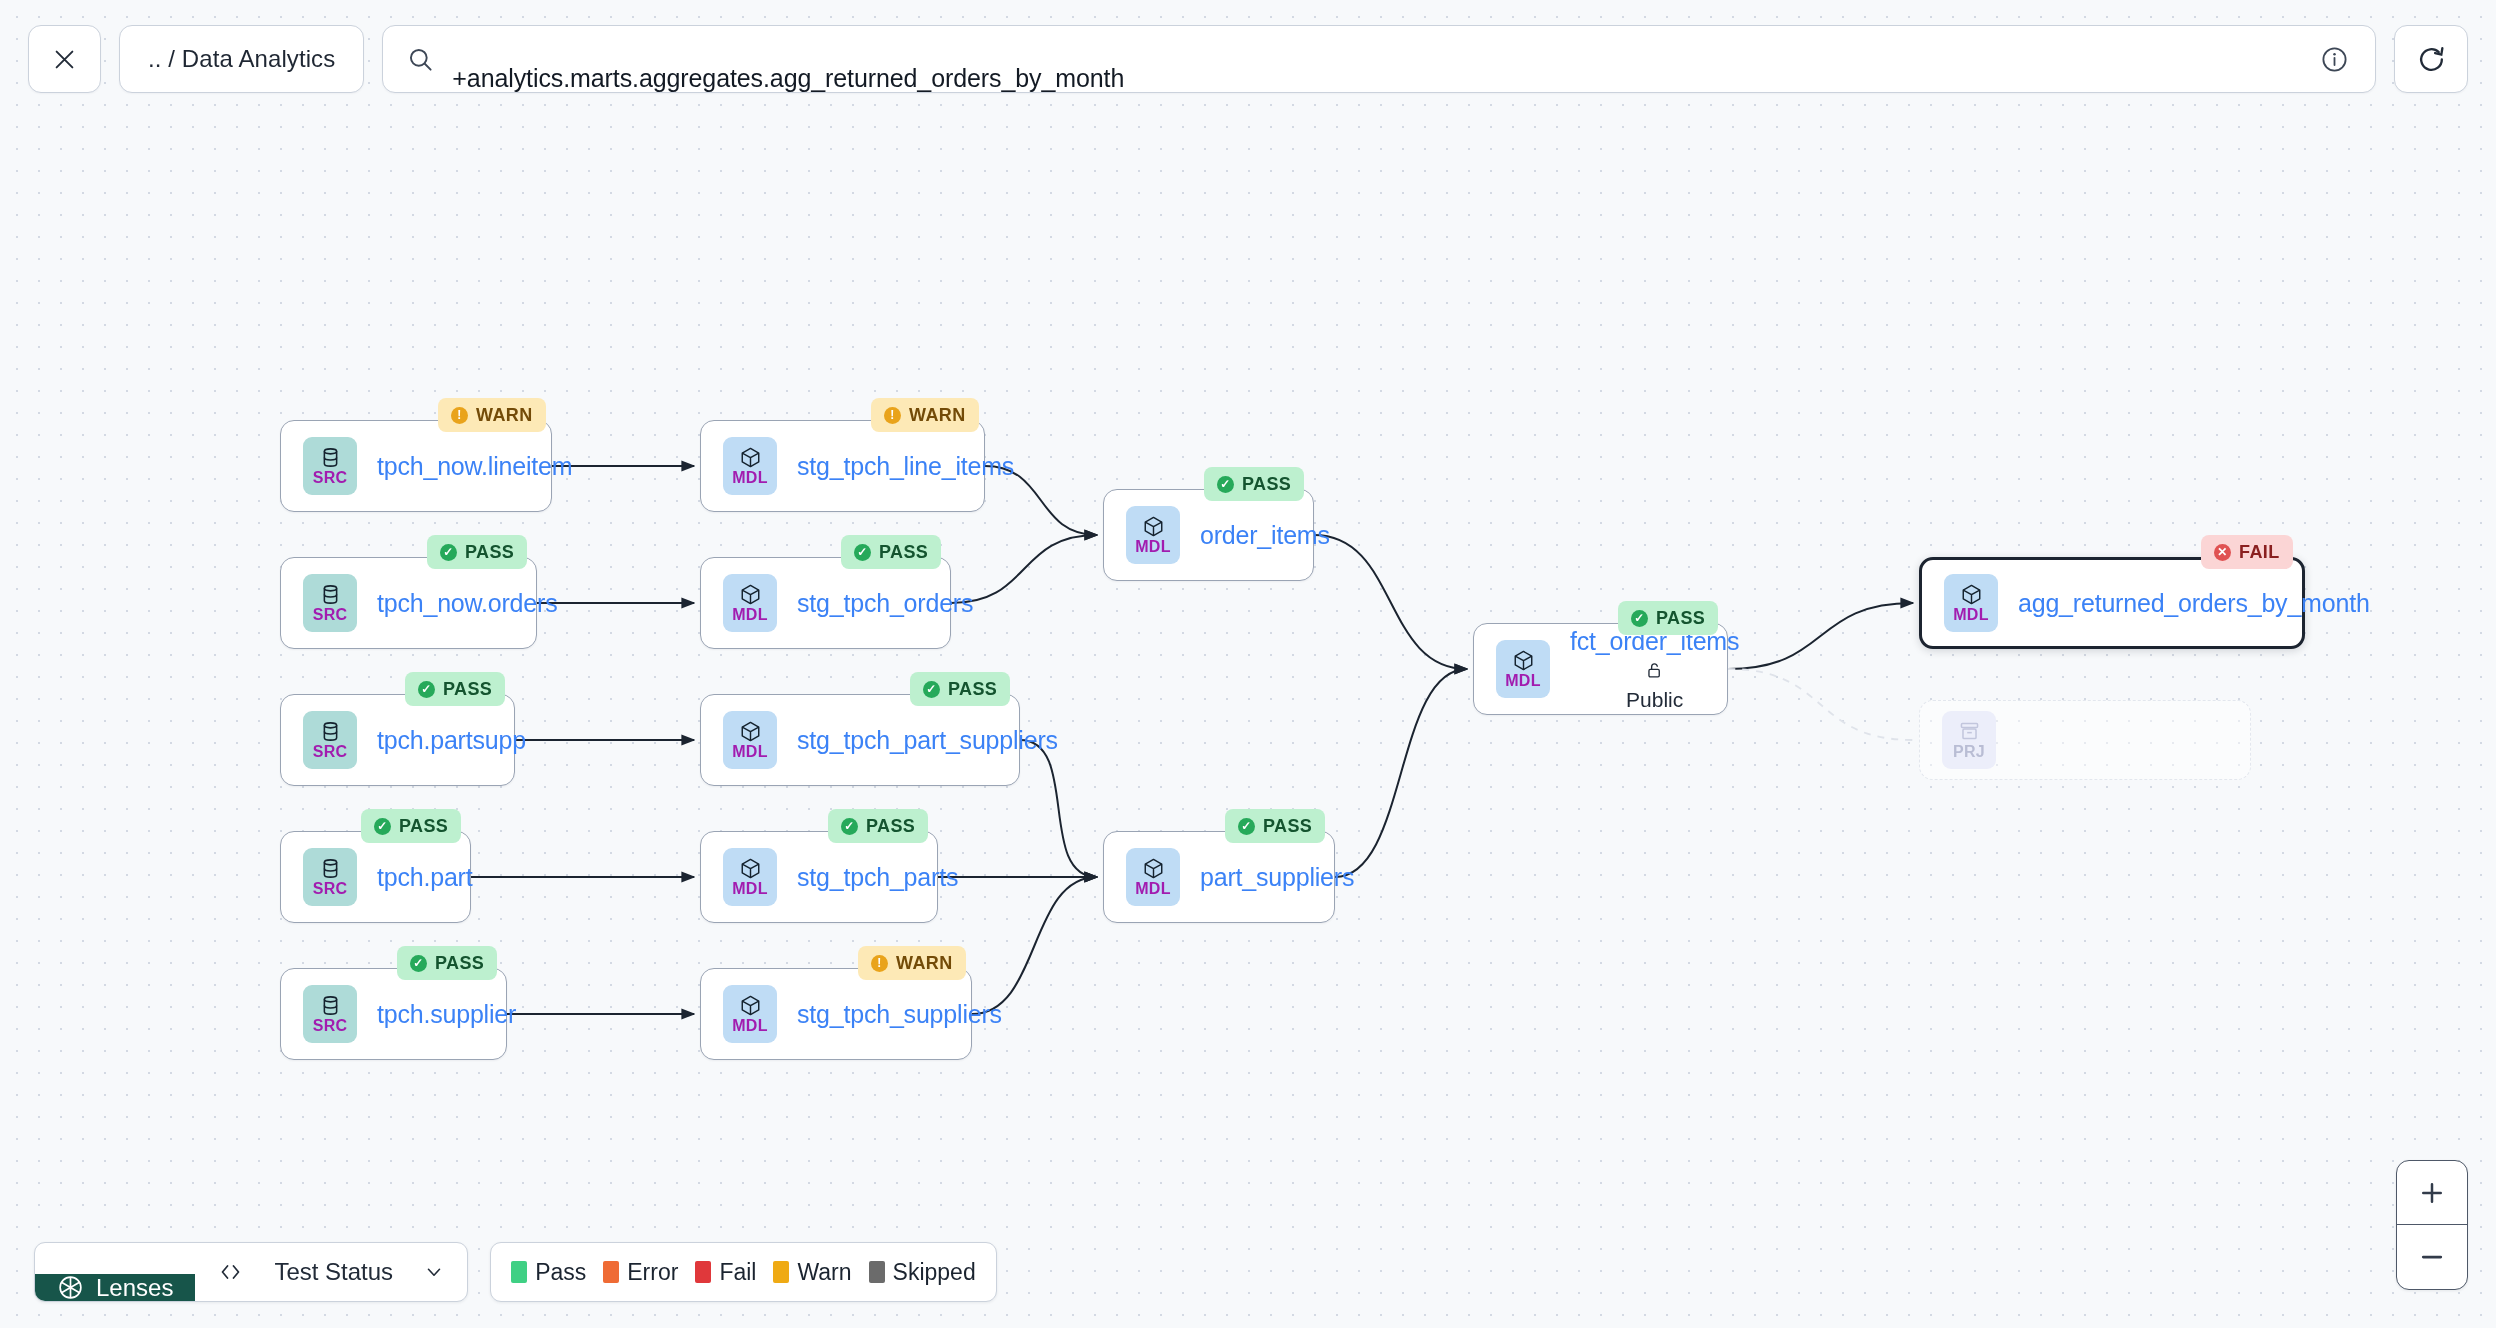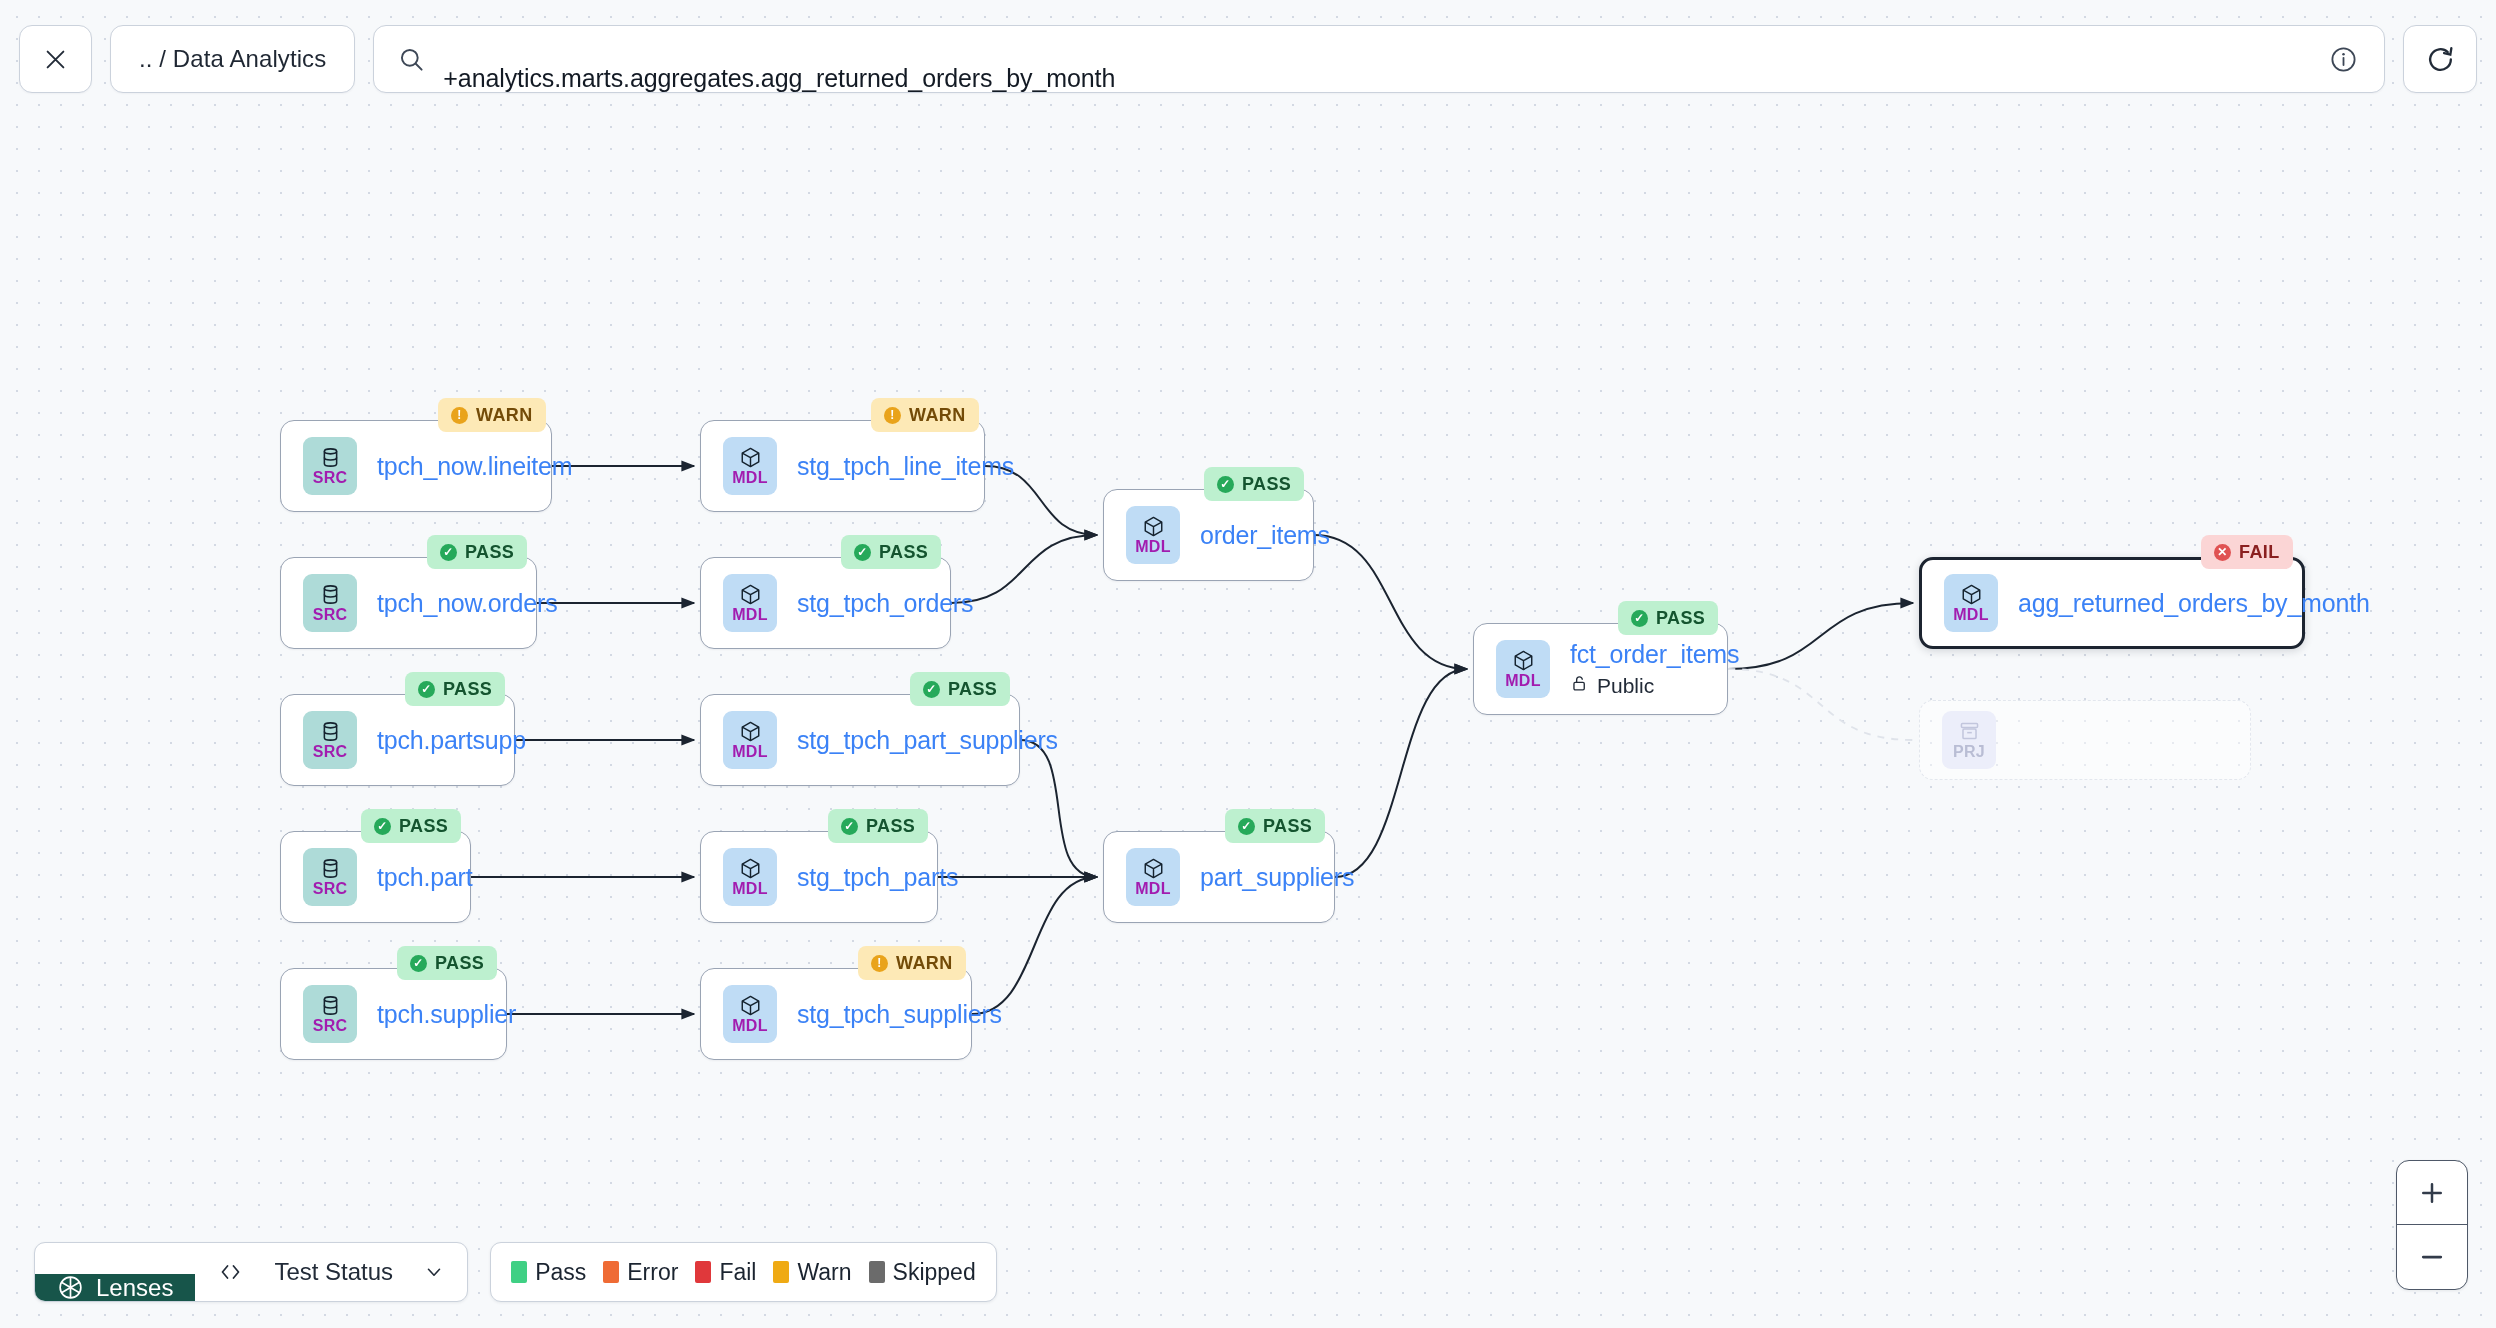--- a/index.html
+++ b/index.html
@@ -22,21 +22,21 @@
     background-position: 6px 6px;
   }
 
   
   #toolbar {
     position: absolute;
     top: 0; left: 0; right: 0;
     height: 118px;
     display: flex;
     align-items: center;
-    padding: 0 19px;
+    padding: 0 28px;
     gap: 18px;
     z-index: 40;
   }
 
   .tb-btn {
     background: #ffffff;
     border: 1.6px solid #cbd2dc;
     border-radius: 13px;
     height: 68px;
     display: flex;
@@ -128,22 +128,24 @@
   .node-title {
     font-size: 25px;
     color: #3b82f6;
     letter-spacing: -.2px;
     white-space: nowrap;
   }
   .node-sub {
     font-size: 21px;
     color: #222b38;
     display: flex;
+    align-items: center;
     gap: 8px;
     white-space: nowrap;
+    flex-direction: column;
   }
 
   
   .node.ghost {
     background: rgba(255,255,255,.45);
     border: 1.5px dashed #e3e7ee;
     box-shadow: none;
     z-index: 8;
   }
   .node.ghost .node-title { color: #c9ced8; font-size: 22px; }

